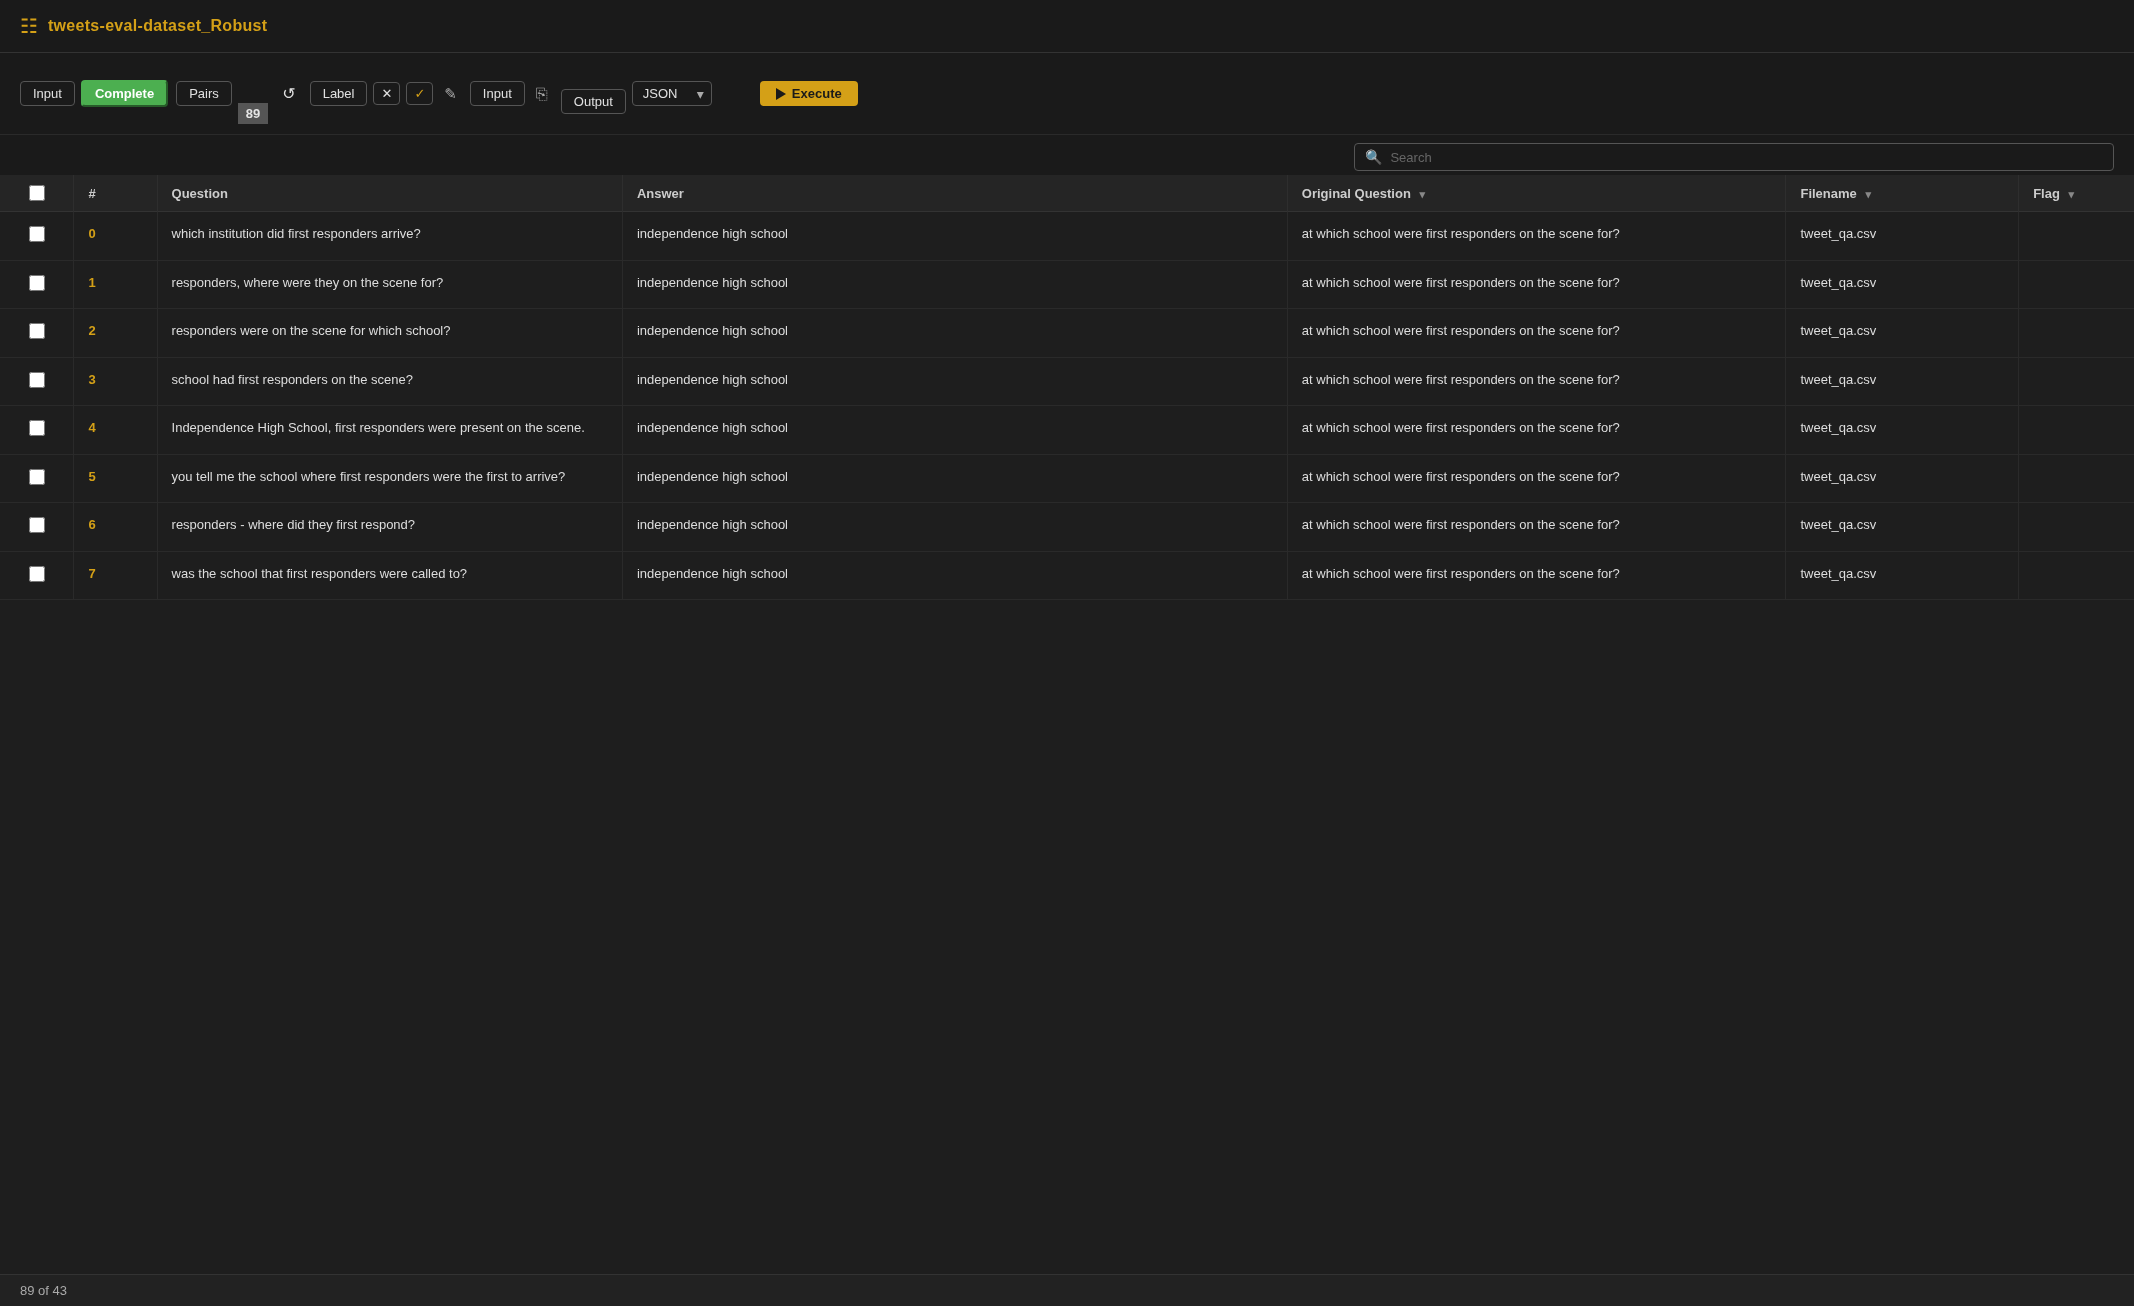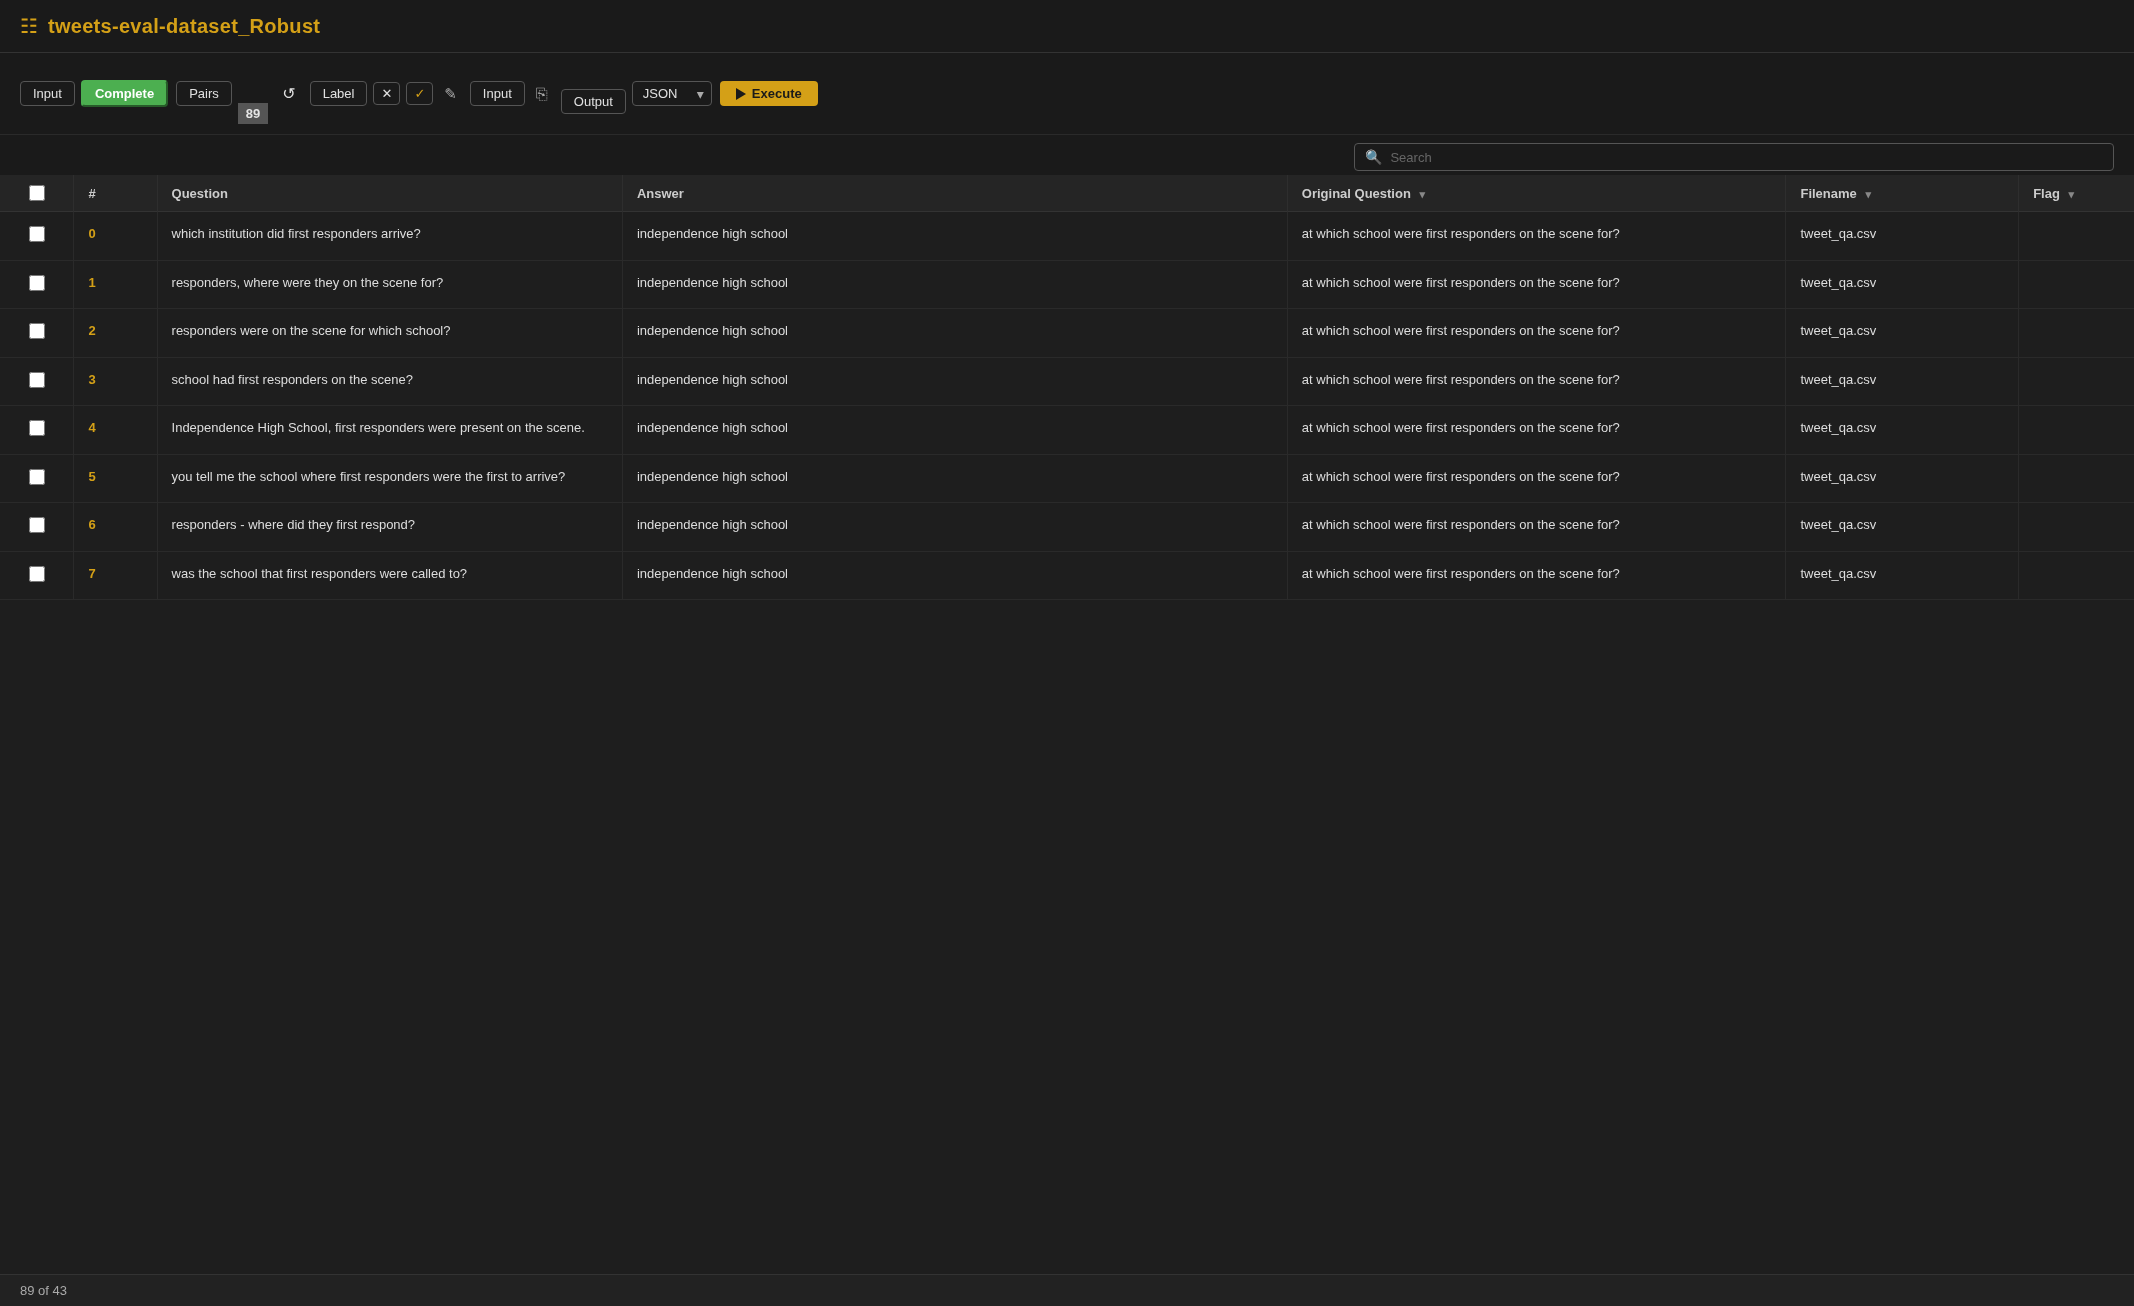--- a/index.html
+++ b/index.html
@@ -24,21 +24,21 @@
       background: #1a1a1a;
       border-bottom: 1px solid #333;
     }
     .header-icon {
       color: #d4a017;
       font-size: 20px;
       margin-right: 10px;
     }
     .header-title {
       color: #d4a017;
-      font-size: 20px;
+      font-size: 16px;
       font-weight: 600;
       letter-spacing: 0.3px;
     }
     .toolbar {
       display: flex;
       align-items: center;
       padding: 10px 20px;
       background: #1a1a1a;
       gap: 8px;
       flex-wrap: wrap;
@@ -172,20 +172,21 @@
       border: none;
       color: #1a1a1a;
       border-radius: 4px;
       padding: 5px 16px;
       font-size: 13px;
       font-weight: 700;
       cursor: pointer;
       display: flex;
       align-items: center;
       gap: 6px;
+      margin-left: 40px;
     }
     .execute-triangle {
       width: 0;
       height: 0;
       border-top: 6px solid transparent;
       border-bottom: 6px solid transparent;
       border-left: 10px solid #1a1a1a;
       display: inline-block;
     }
     .search-bar-row {

